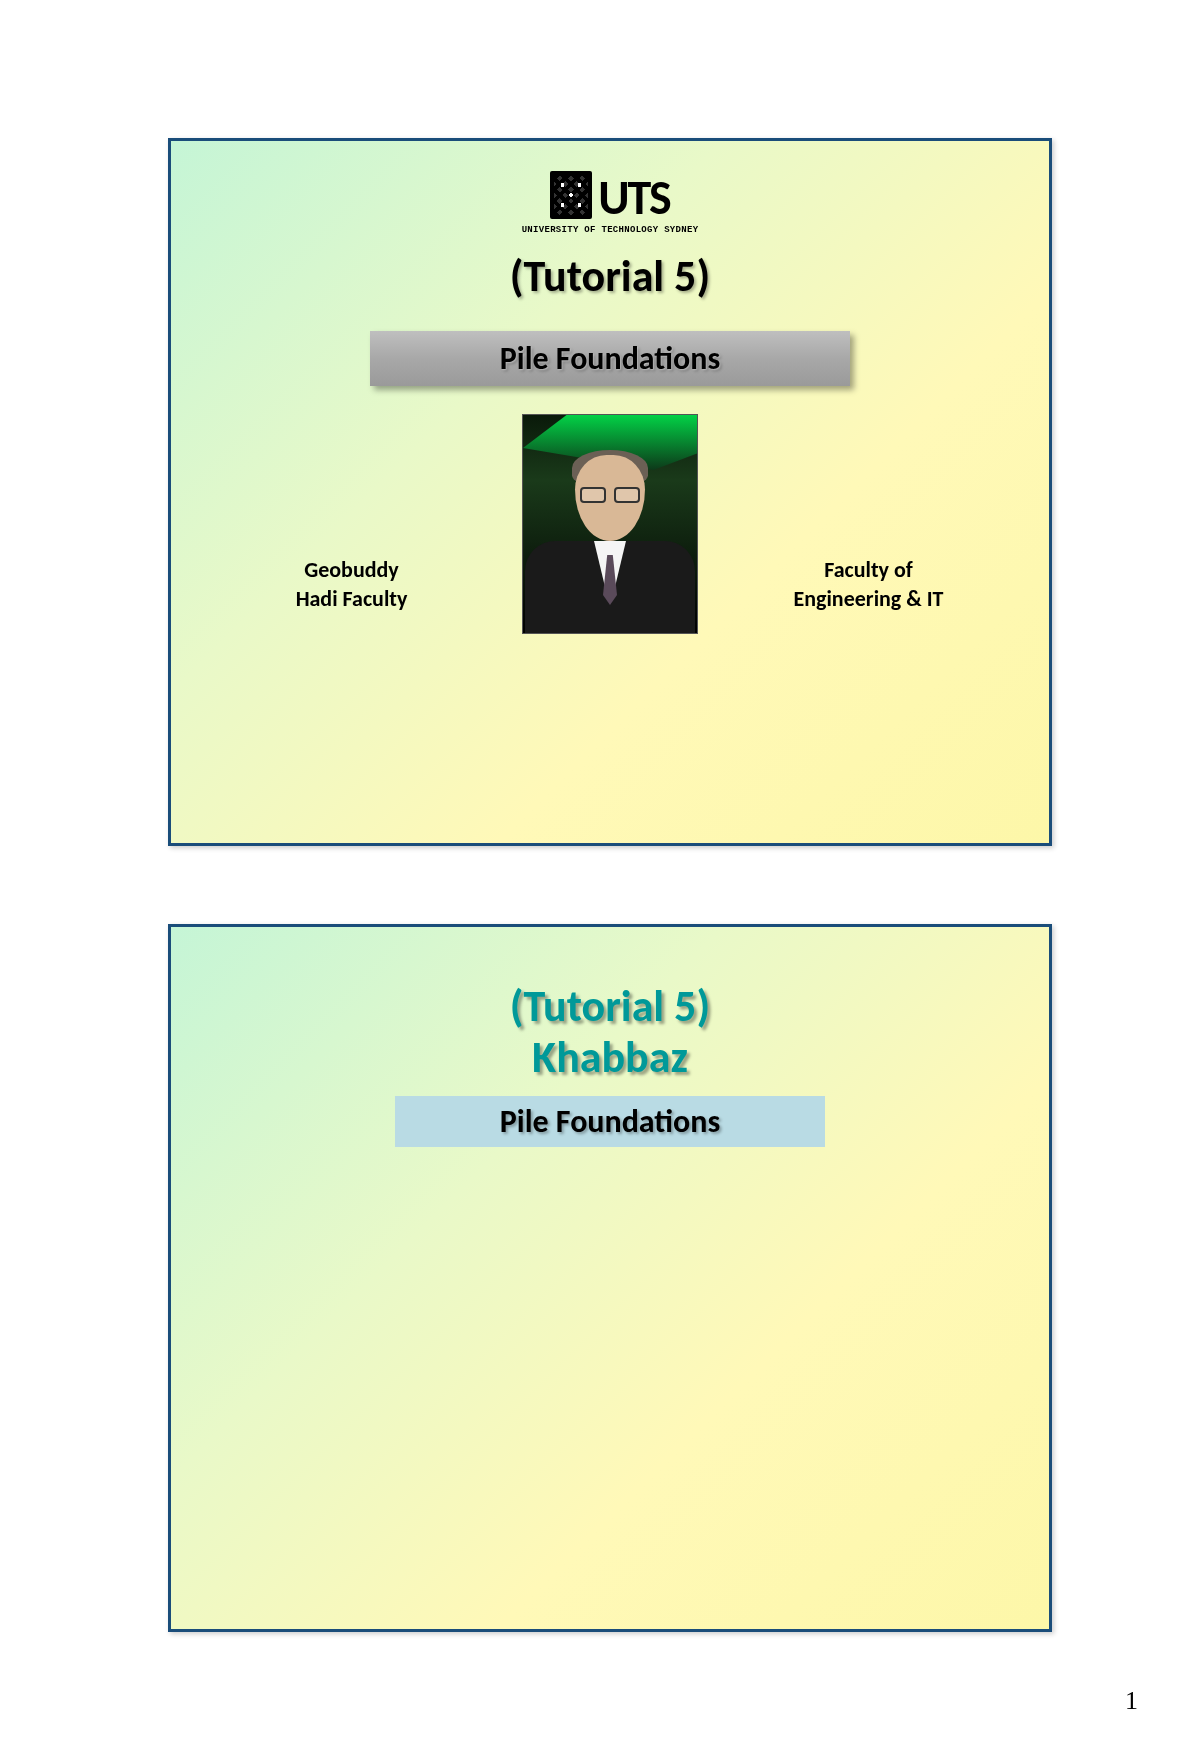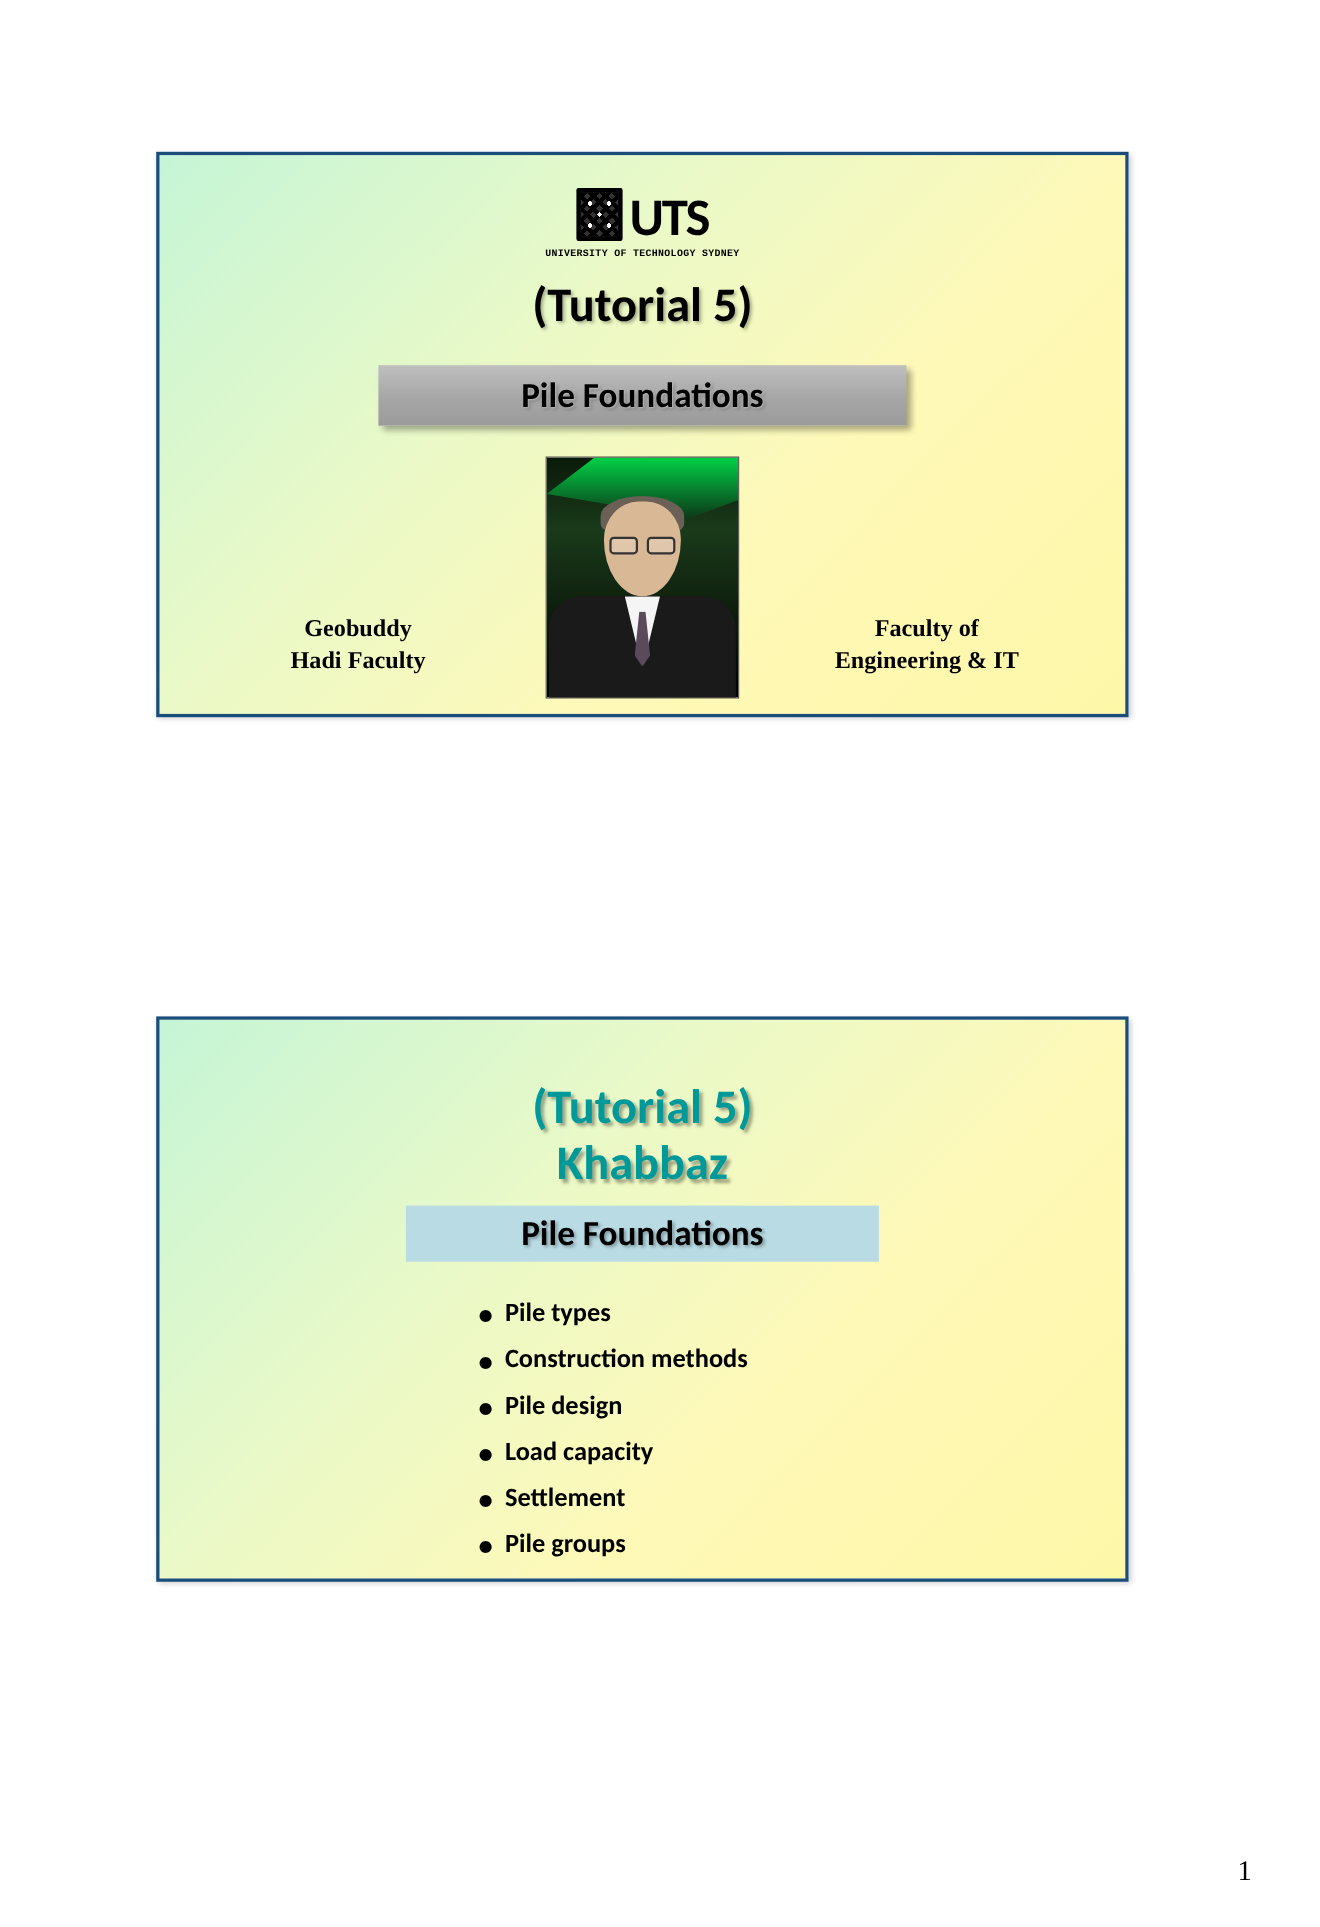--- a/index.html
+++ b/index.html
@@ -5,23 +5,23 @@
   * { box-sizing: border-box; margin: 0; padding: 0; }
   body {
     background: #ffffff;
     font-family: Calibri, Arial, sans-serif;
     width: 1200px;
     height: 1752px;
     position: relative;
   }
   .slide {
     position: absolute;
-    left: 142px;
+    left: 168px;
     width: 884px;
-    height: 514px;
+    height: 708px;
     border: 3px solid #1a4d7a;
     background: linear-gradient(135deg, #c5f5d6 0%, #e9f9c8 35%, #fff9b8 65%, #fdf7a8 100%);
     box-shadow: 2px 2px 5px rgba(0,0,0,0.2);
   }
   .slide1 { top: 138px; }
   .slide2 { top: 924px; }
 
   
   .logo-block {
     text-align: center;
@@ -100,21 +100,20 @@
     text-shadow: 1px 1px 2px rgba(255,255,255,0.5), 2px 2px 3px rgba(0,0,0,0.3);
   }
 
   .photo-row {
     display: flex;
     justify-content: center;
     align-items: flex-end;
     margin-top: 28px;
     gap: 30px;
     padding: 0 40px;
-    font-family: Liberation Serif, serif;
   }
   .side-text {
     flex: 1;
     font-size: 22px;
     font-weight: bold;
     color: #000;
     text-align: center;
     padding-bottom: 20px;
     line-height: 1.35;
   }
@@ -260,23 +259,15 @@
     </div>
   </div>
 </div>
 
 <div class="slide slide2">
   <div class="tutorial-title-s2">
     <span>(Tutorial 5)</span><br>
     <span>Khabbaz</span>
   </div>
   <div class="subject-bar-s2">Pile Foundations</div>
-  <ul class="bullet-list">
-    <li>Pile types</li>
-    <li>Construction methods</li>
-    <li>Pile design</li>
-    <li>Load capacity</li>
-    <li>Settlement</li>
-    <li>Pile groups</li>
-  </ul>
 </div>
 
 <div class="page-num">1</div>
 
 </body></html>

